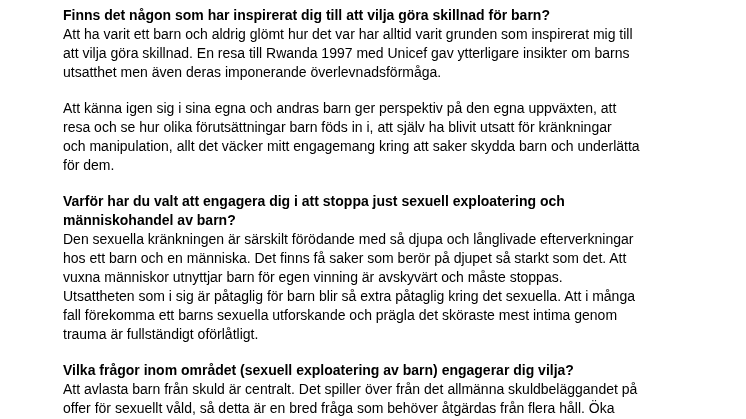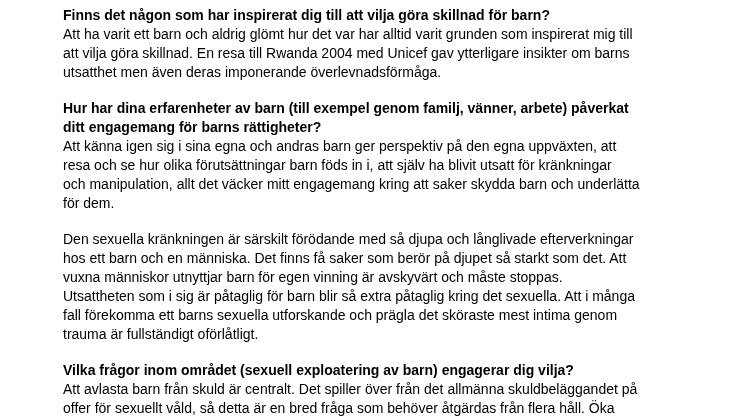--- a/index.html
+++ b/index.html
@@ -36,34 +36,34 @@
   }
 </style>
 </head>
 <body>
 
 <div class="doc-page">
 
   <div class="qa-section">
     <div class="question">Finns det någon som har inspirerat dig till att vilja göra skillnad för barn?</div>
     <div class="answer">Att ha varit ett barn och aldrig glömt hur det var har alltid varit grunden som inspirerat mig till
-att vilja göra skillnad. En resa till Rwanda 2004 med Unicef gav ytterligare insikter om barns
+att vilja göra skillnad. En resa till Rwanda 1997 med Unicef gav ytterligare insikter om barns
 utsatthet men även deras imponerande överlevnadsförmåga.</div>
   </div>
 
   <div class="qa-section">
-    <div class="question">Hur har dina erfarenheter av barn (till exempel genom familj, vänner, arbete) påverkat
-ditt engagemang för barns rättigheter?</div>
     <div class="answer">Att känna igen sig i sina egna och andras barn ger perspektiv på den egna uppväxten, att
 resa och se hur olika förutsättningar barn föds in i, att själv ha blivit utsatt för kränkningar
 och manipulation, allt det väcker mitt engagemang kring att saker skydda barn och underlätta
 för dem.</div>
   </div>
 
   <div class="qa-section">
+    <div class="question">Varför har du valt att engagera dig i att stoppa just sexuell exploatering och
+människohandel av barn?</div>
     <div class="answer">Den sexuella kränkningen är särskilt förödande med så djupa och långlivade efterverkningar
 hos ett barn och en människa. Det finns få saker som berör på djupet så starkt som det. Att
 vuxna människor utnyttjar barn för egen vinning är avskyvärt och måste stoppas.
 Utsattheten som i sig är påtaglig för barn blir så extra påtaglig kring det sexuella. Att i många
 fall förekomma ett barns sexuella utforskande och prägla det sköraste mest intima genom
 trauma är fullständigt oförlåtligt.</div>
   </div>
 
   <div class="qa-section">
     <div class="question">Vilka frågor inom området (sexuell exploatering av barn) engagerar dig vilja?</div>

